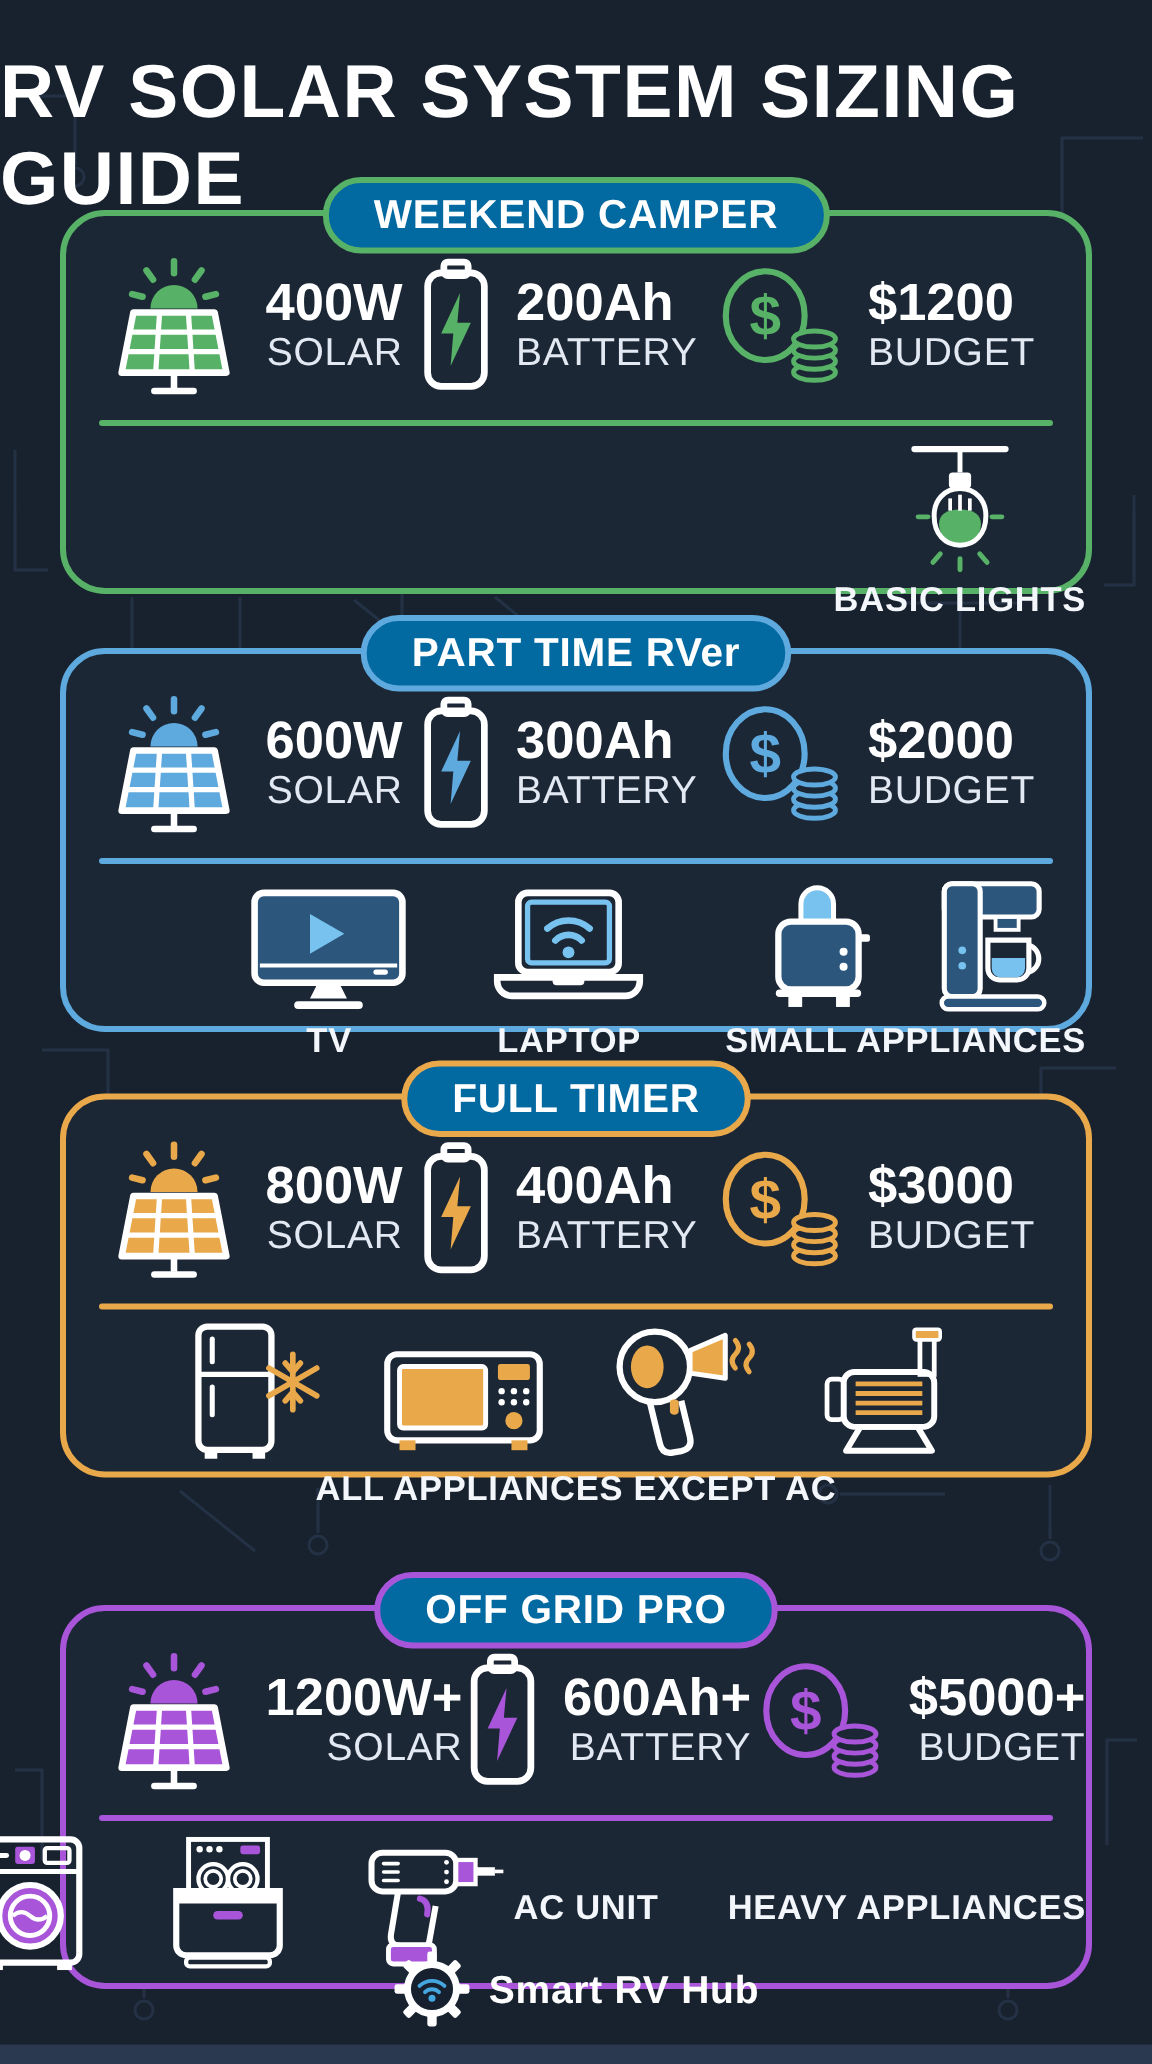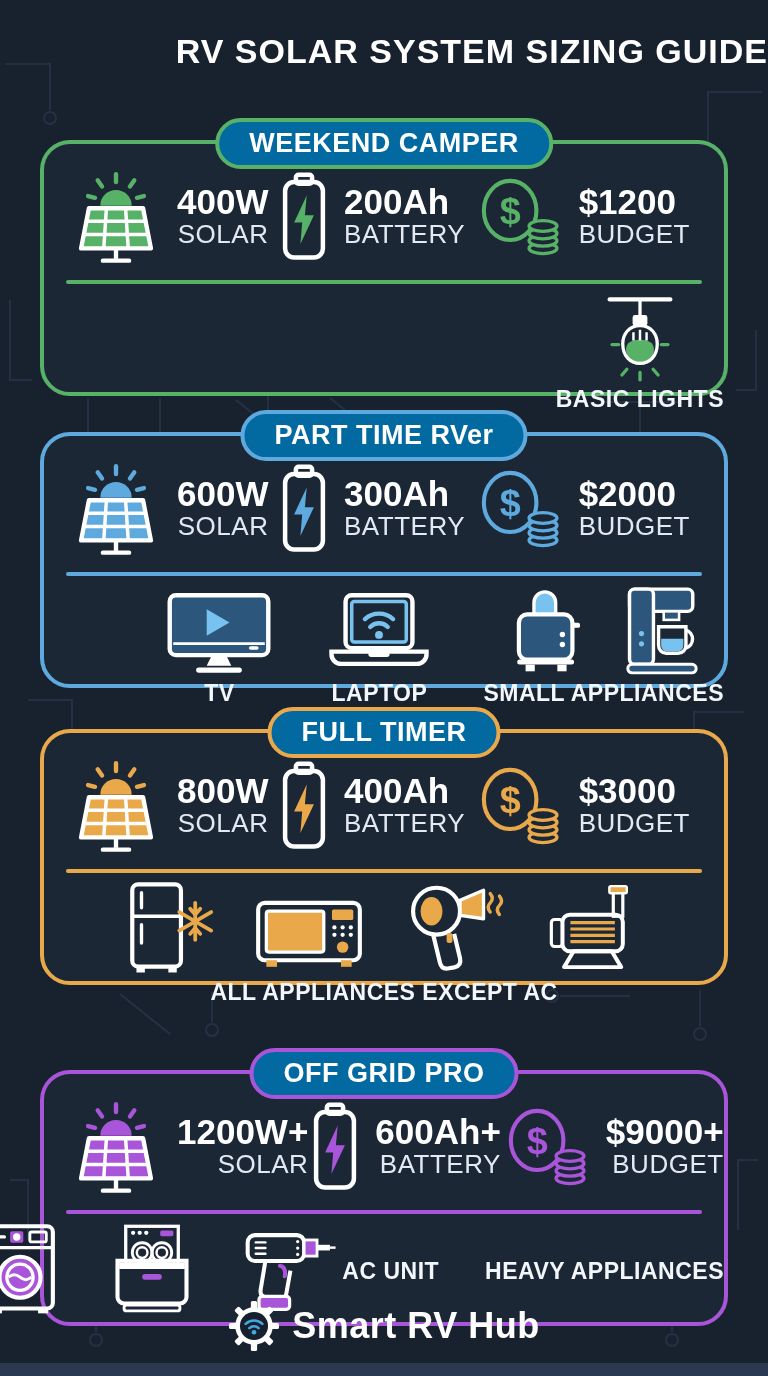--- a/index.html
+++ b/index.html
@@ -3,22 +3,22 @@
 <meta charset="utf-8">
 <style>
   html,body{margin:0;padding:0;}
   body{
     width:768px;height:1376px;position:relative;overflow:hidden;
     background:#18222f;color:#fff;
     font-family:"Liberation Sans",sans-serif;
   }
   .bg{position:absolute;inset:0;z-index:0;}
   .title{
-    position:absolute;top:32px;left:0;width:100%;text-align:right;
-    font-size:34px;font-weight:800;letter-spacing:1px;z-index:2;margin:0;
+    position:absolute;top:32px;left:0;width:100%;text-align:left;
+    font-size:50px;font-weight:800;letter-spacing:1px;z-index:2;margin:0;
   }
   .tier{
     position:absolute;left:40px;width:688px;height:256px;box-sizing:border-box;
     background:#1c2736;border:4px solid var(--c);border-radius:30px;z-index:1;
   }
   .tier0{top:140px}.tier1{top:432px}.tier2{top:729px}.tier3{top:1070px}
   .pill{
     position:absolute;top:-26px;left:50%;transform:translateX(-50%);
     background:#0369a1;border:4px solid var(--c);border-radius:28px;
     padding:6px 30px;font-size:27px;font-weight:800;white-space:nowrap;letter-spacing:.5px;
@@ -30,21 +30,21 @@
   .divider{height:4px;background:var(--c);margin:14px 22px 0;border-radius:2px;}
   .apps{display:flex;justify-content:flex-end;align-items:flex-end;gap:56px;margin-top:8px;color:var(--c);}
   .app{display:flex;flex-direction:column;align-items:center;gap:2px;}
   .app-icons{display:flex;align-items:flex-end;gap:30px;}
   .app-label{font-size:23px;font-weight:600;color:#f3f6fa;letter-spacing:.5px;white-space:nowrap;}
   .labels-row{display:flex;justify-content:center;gap:46px;margin-top:4px;}
   .footer{
     position:absolute;top:1300px;left:0;width:100%;z-index:1;
     display:flex;justify-content:center;align-items:center;gap:12px;
   }
-  .brand{font-size:36px;font-weight:800;letter-spacing:.5px;}
+  .brand{font-size:26px;font-weight:800;letter-spacing:.5px;}
   .bottom-strip{position:absolute;bottom:0;left:0;width:100%;height:13px;background:#2a3850;z-index:1;}
   svg{display:block;}
 </style>
 </head>
 <body>
 
 <svg class="bg" width="768" height="1376" viewBox="0 0 768 1376">
   <g stroke="#2c3c55" fill="none" stroke-width="2" opacity="0.6">
     <path d="M6 64 h44 v46"></path>
       <circle cx="50" cy="118" r="6"></circle>
@@ -441,21 +441,21 @@
     <div class="stat">
       <svg width="92" height="84" viewBox="0 0 112 100">
         <ellipse cx="44" cy="42" rx="32" ry="36" fill="none" stroke="currentColor" stroke-width="5"></ellipse>
         <text x="44" y="58" text-anchor="middle" font-size="46" font-weight="bold" fill="currentColor" font-family="Liberation Sans, sans-serif">$</text>
         <ellipse cx="84" cy="88" rx="17" ry="6.5" fill="#1c2736" stroke="currentColor" stroke-width="4"></ellipse>
         <ellipse cx="84" cy="79" rx="17" ry="6.5" fill="#1c2736" stroke="currentColor" stroke-width="4"></ellipse>
         <ellipse cx="84" cy="70" rx="17" ry="6.5" fill="#1c2736" stroke="currentColor" stroke-width="4"></ellipse>
         <ellipse cx="84" cy="61" rx="17" ry="6.5" fill="#1c2736" stroke="currentColor" stroke-width="4"></ellipse>
       </svg>
       <div>
-          <div class="val">$9000+</div>
+          <div class="val">$5000+</div>
            <div class="lbl">BUDGET</div>
         </div>
     </div>
   </div>
   <div class="divider"></div>
   <div class="apps" style="flex-direction:row;align-items:center;gap:4px;">
     <div class="app-icons" style="gap:40px;">
       <svg width="118" height="94" viewBox="0 0 140 112">
         <rect x="8" y="8" width="124" height="56" rx="12" fill="currentColor" stroke="#fff" stroke-width="4"></rect>
         <rect x="20" y="44" width="100" height="13" rx="6" fill="none" stroke="#fff" stroke-width="3.5"></rect>

